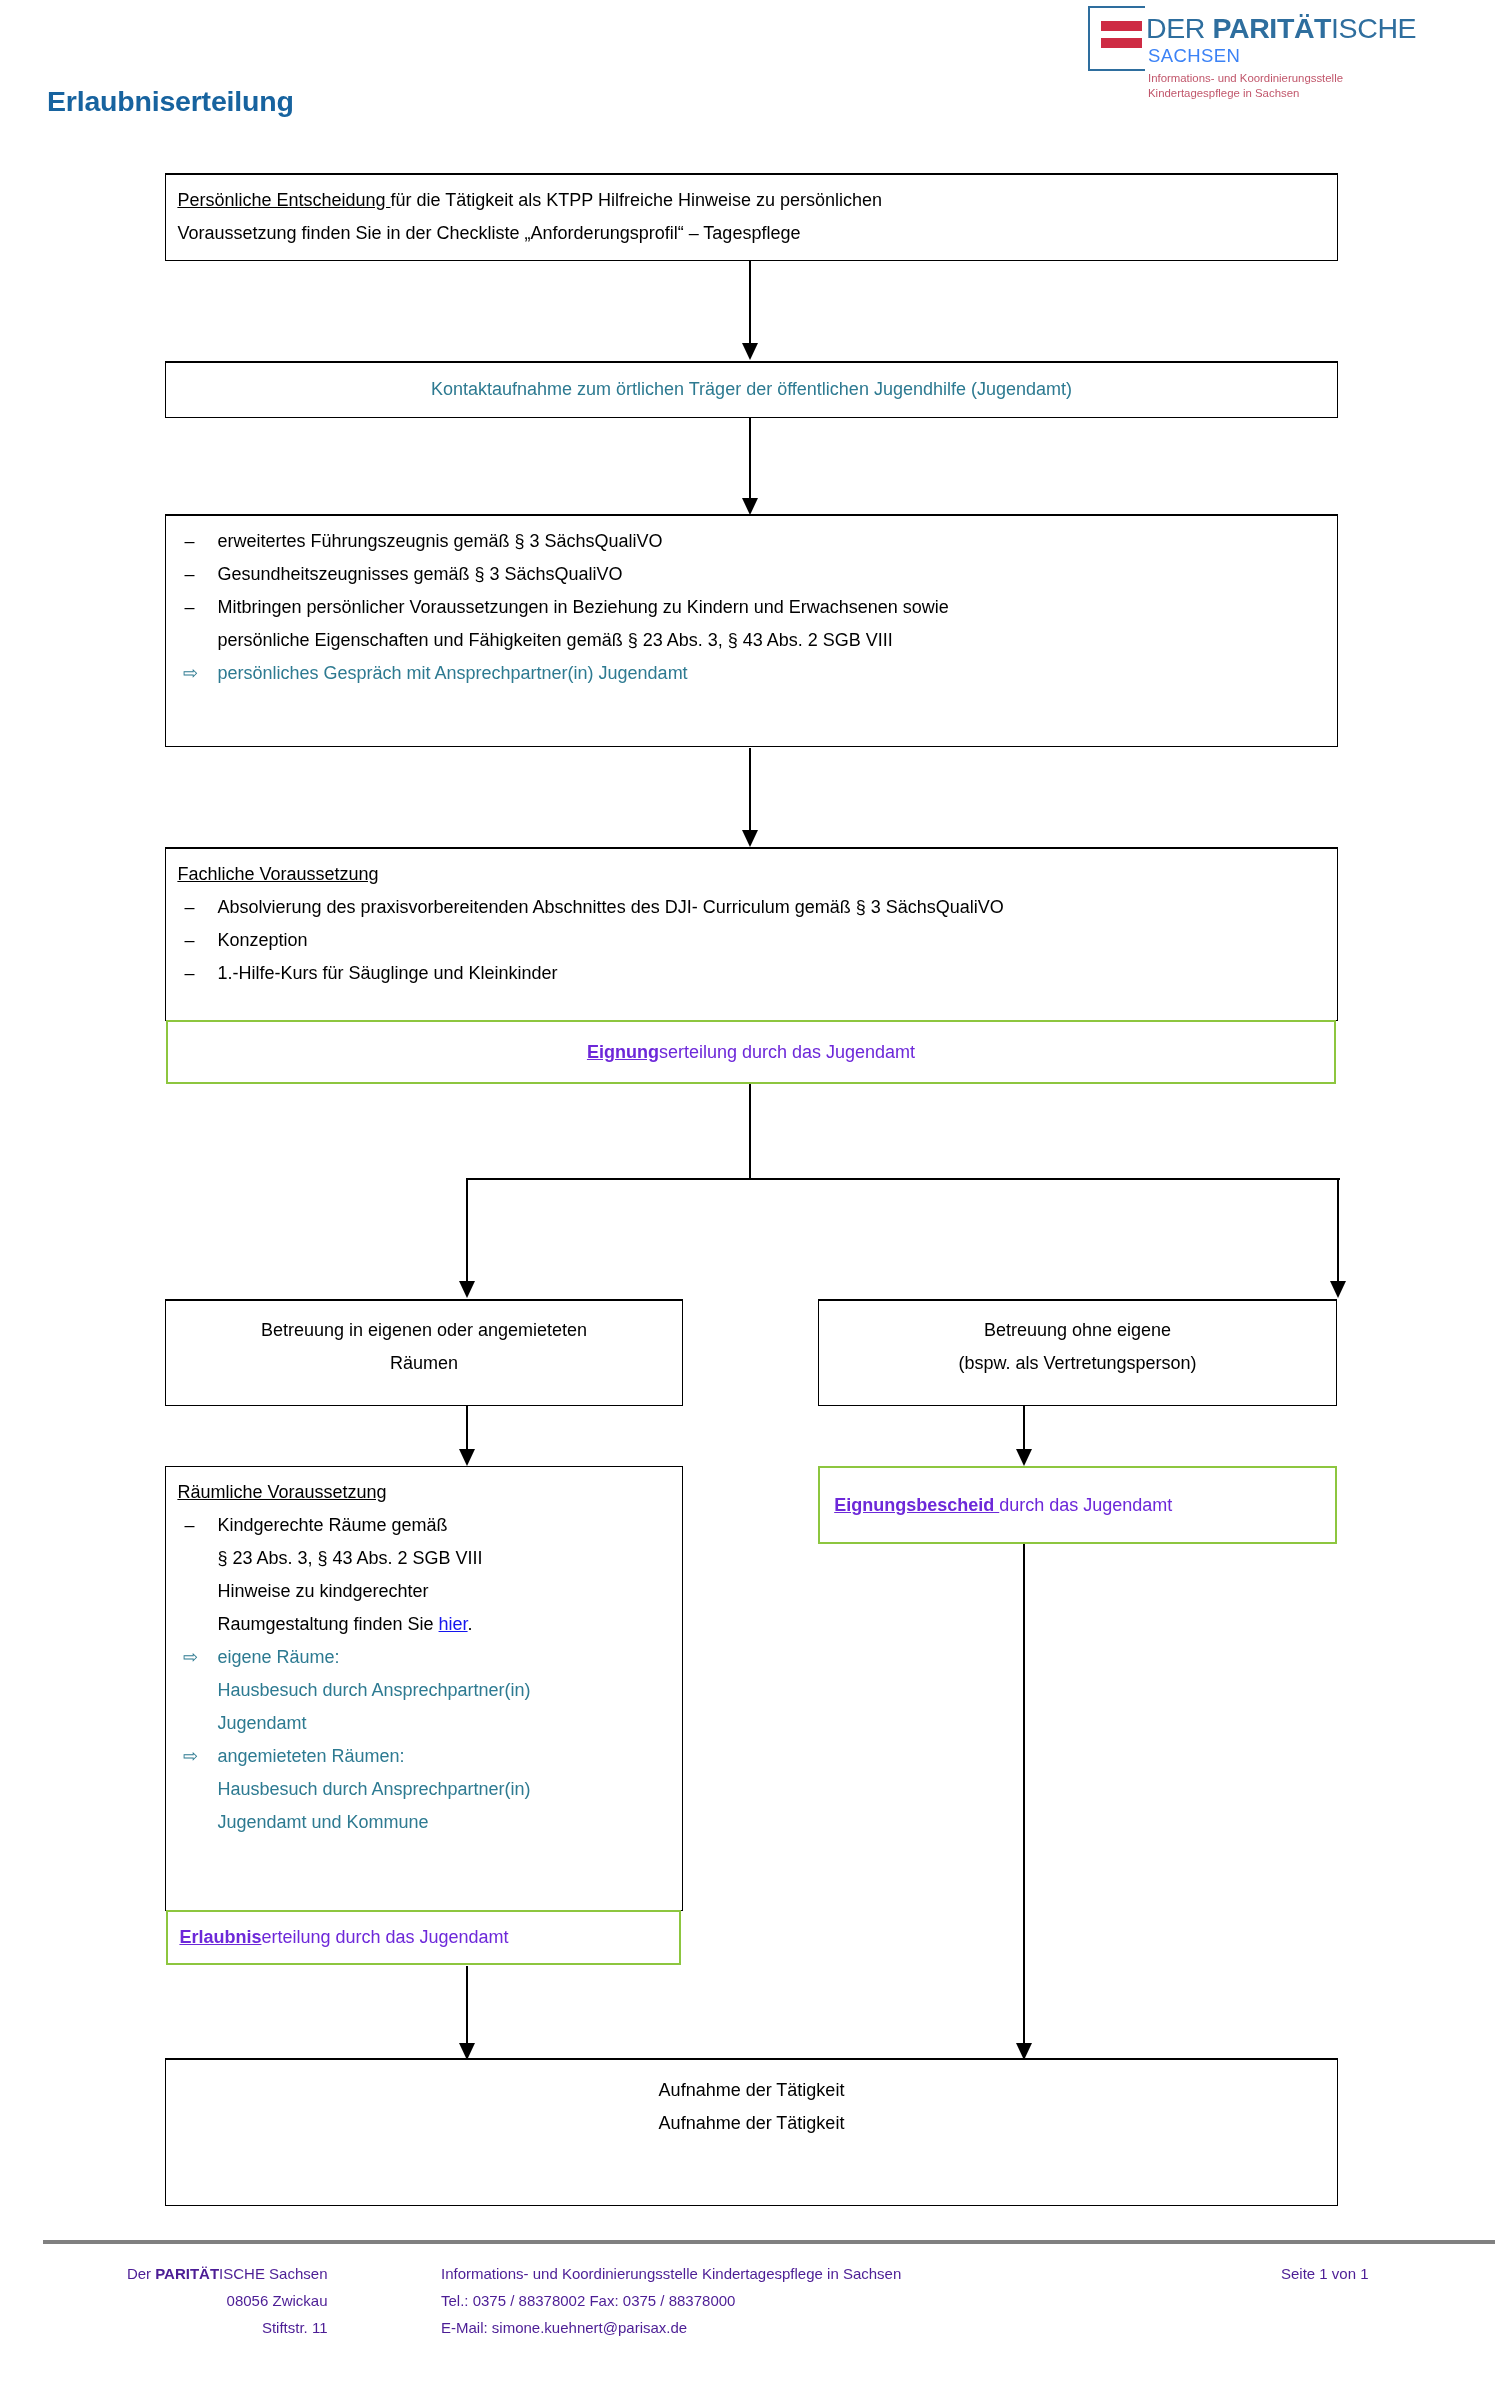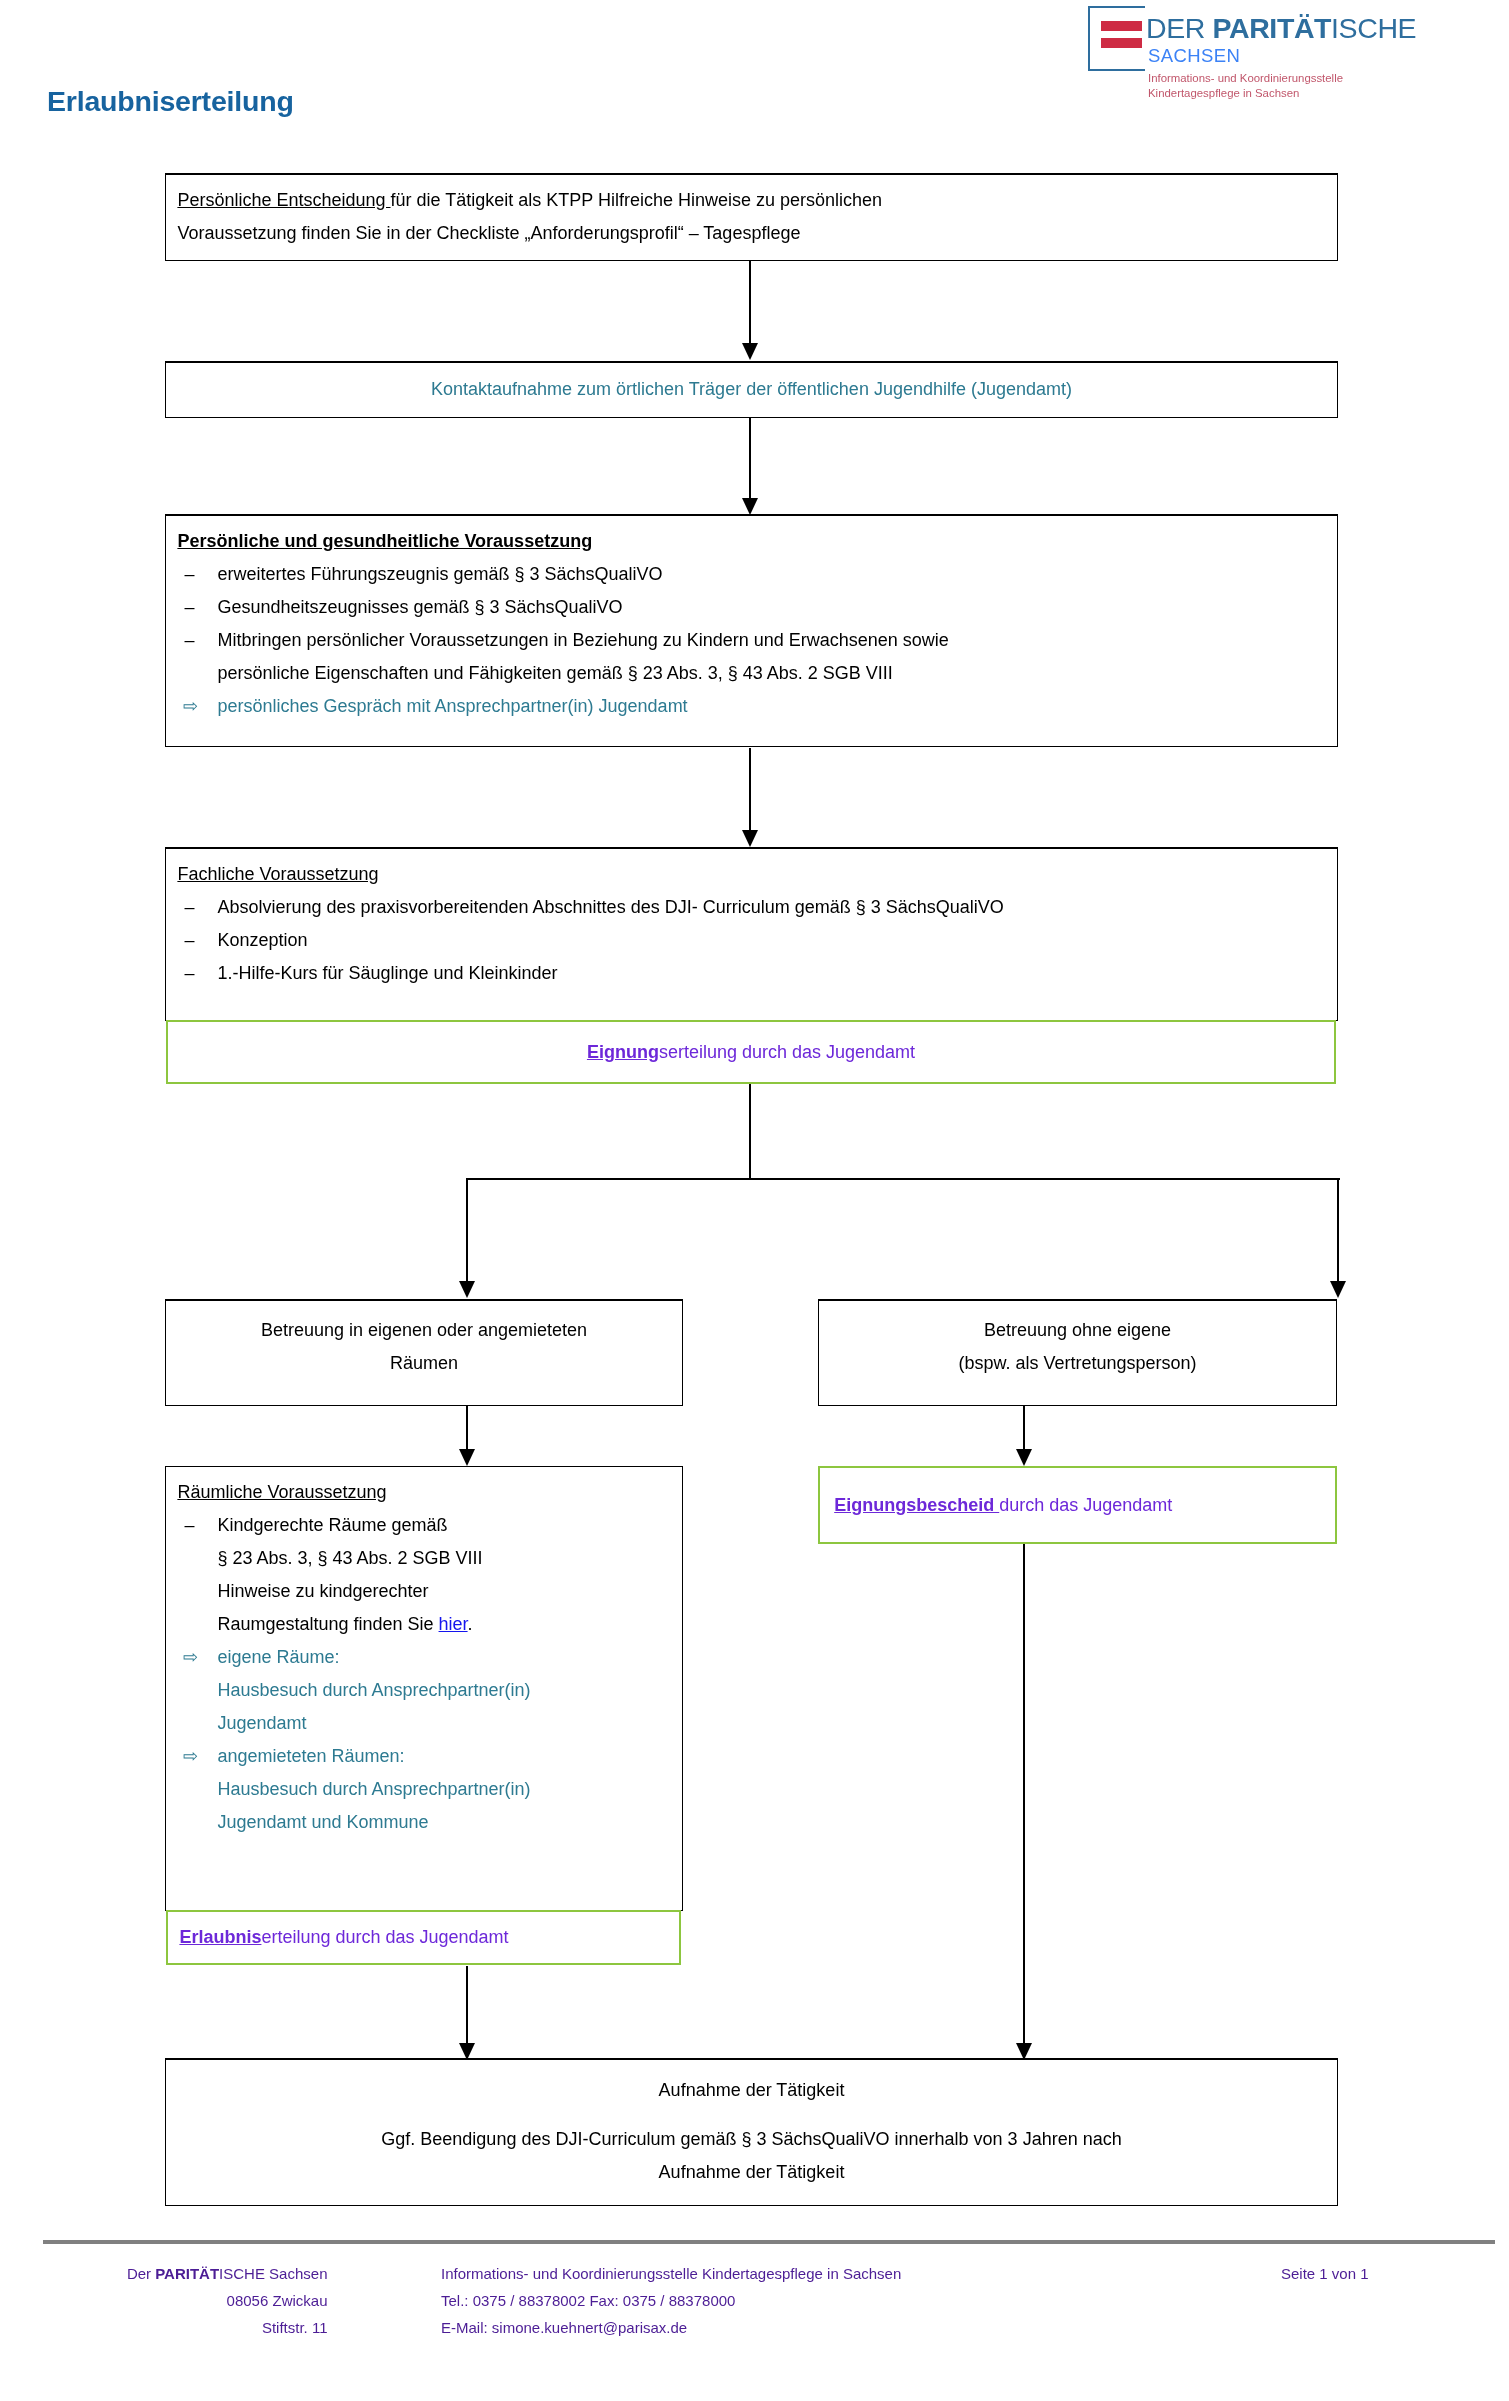--- a/index.html
+++ b/index.html
@@ -97,21 +97,20 @@
 
   <div class="box blk" style="left:151px;top:361px;width:1173px;height:57px;">
     <div class="bt ctr teal" style="line-height:53px;">Kontaktaufnahme zum örtlichen Träger der öffentlichen Jugendhilfe (Jugendamt)</div>
   </div>
 
   <div class="vline" style="left:735px;top:418px;height:80px;"></div>
   <div class="arrowhead" style="left:728px;top:498px;"></div>
 
   <div class="box blk" style="left:151px;top:514px;width:1173px;height:233px;">
     <div class="pad">
-      <div class="bt bold u">Persönliche  und gesundheitliche Voraussetzung</div>
       <ul class="dash">
         <li><span class="mk">–</span><span>erweitertes Führungszeugnis gemäß  § 3 SächsQualiVO</span></li>
         <li><span class="mk">–</span><span>Gesundheitszeugnisses gemäß § 3 SächsQualiVO</span></li>
         <li><span class="mk">–</span><span>Mitbringen persönlicher Voraussetzungen in Beziehung zu Kindern und Erwachsenen sowie</span></li>
         <li><span class="mk"></span><span>persönliche Eigenschaften und Fähigkeiten gemäß  § 23 Abs. 3, § 43 Abs. 2 SGB VIII</span></li>
         <li class="teal"><span class="mk ar">⇨</span><span>persönliches Gespräch mit Ansprechpartner(in) Jugendamt</span></li>
       </ul>
     </div>
   </div>
 
@@ -180,21 +179,20 @@
     <div class="bt green" style="line-height:74px;padding-left:14.2px;"><b class="u">Eignungsbescheid </b><span>durch das Jugendamt</span></div>
   </div>
 
   <div class="vline" style="left:452px;top:1966px;height:77px;"></div>
   <div class="arrowhead" style="left:445px;top:2043px;"></div>
   <div class="vline" style="left:1009px;top:1544px;height:499px;"></div>
   <div class="arrowhead" style="left:1002px;top:2043px;"></div>
 
   <div class="box blk" style="left:151px;top:2058px;width:1173px;height:148px;">
     <div class="bt ctr" style="padding-top:14.2px;">Aufnahme der Tätigkeit</div>
-    <div class="bt ctr" style="padding-top:15.7px;">Ggf. Beendigung des DJI-Curriculum gemäß § 3 SächsQualiVO innerhalb von 3 Jahren nach</div>
     <div class="bt ctr">Aufnahme der Tätigkeit</div>
   </div>
 
   <div class="footrule"></div>
   <div class="foot foot-left">
     <div><span>Der </span><b>PARITÄT</b><span>ISCHE Sachsen</span></div>
     <div>08056 Zwickau</div>
     <div>Stiftstr. 11</div>
   </div>
   <div class="foot foot-mid">

